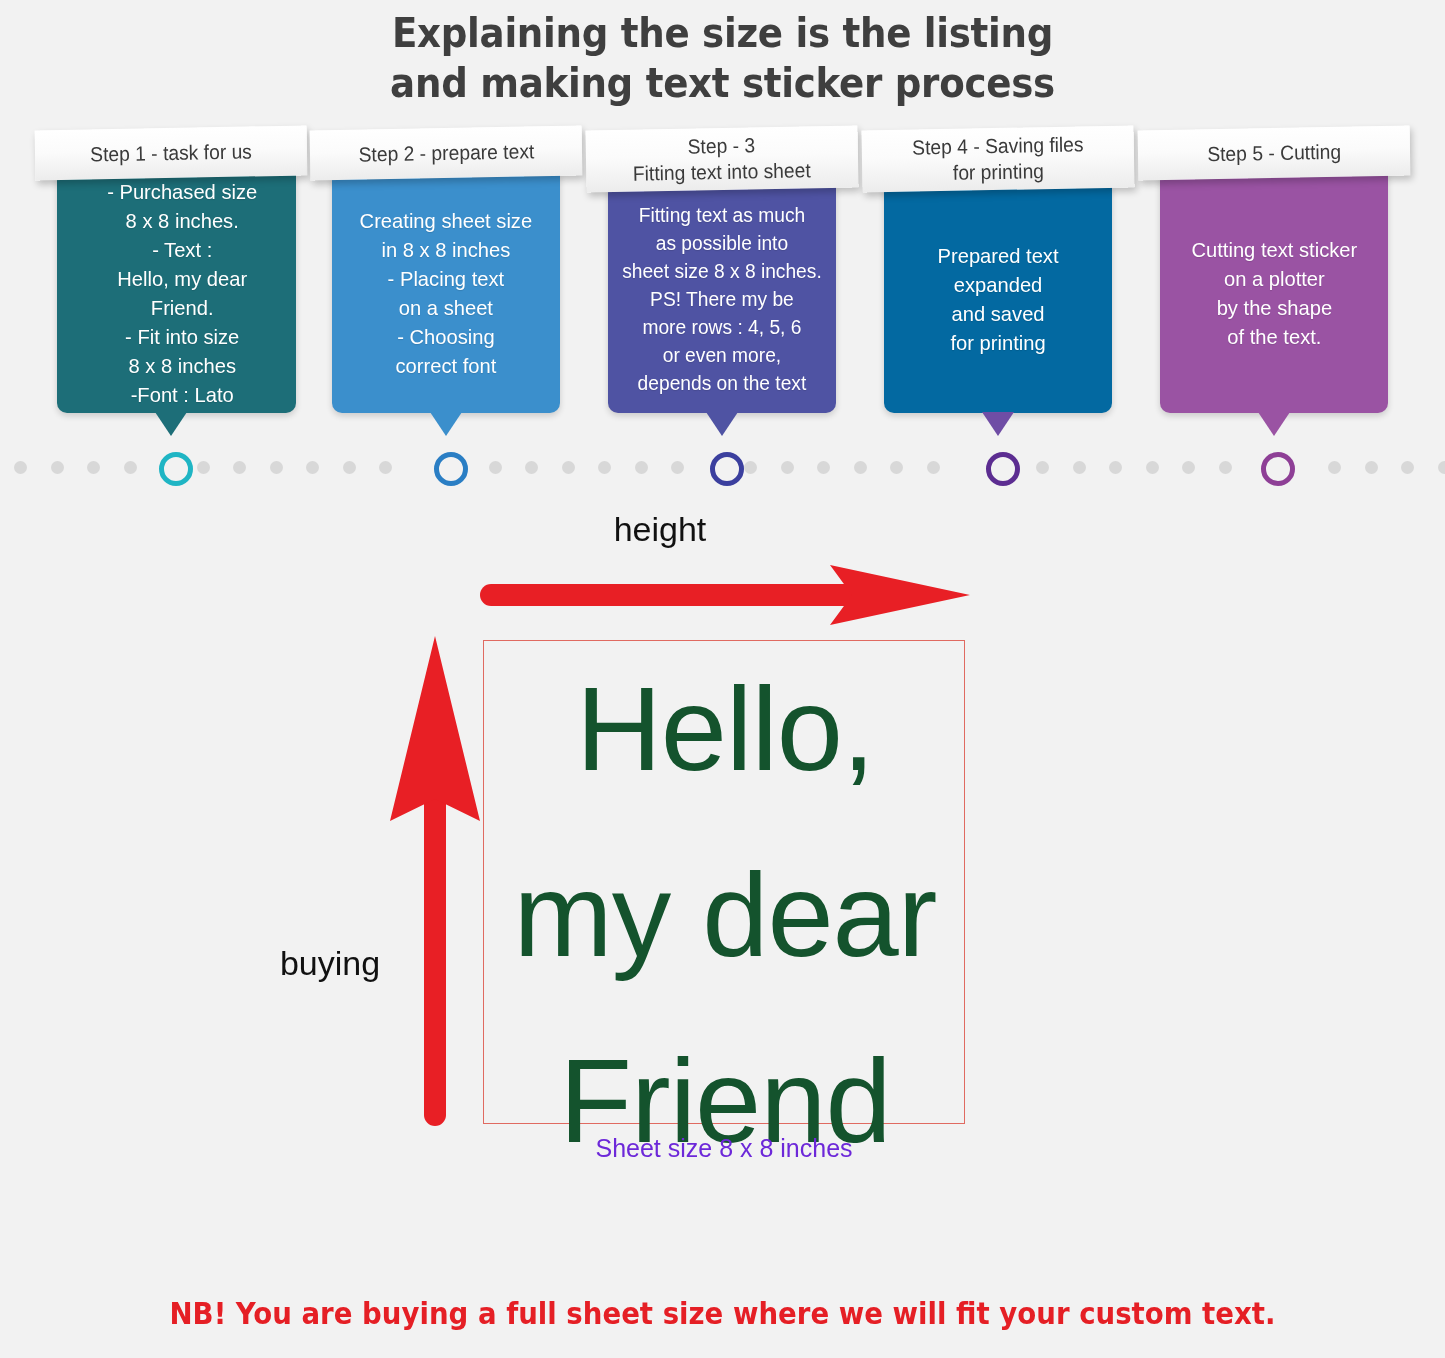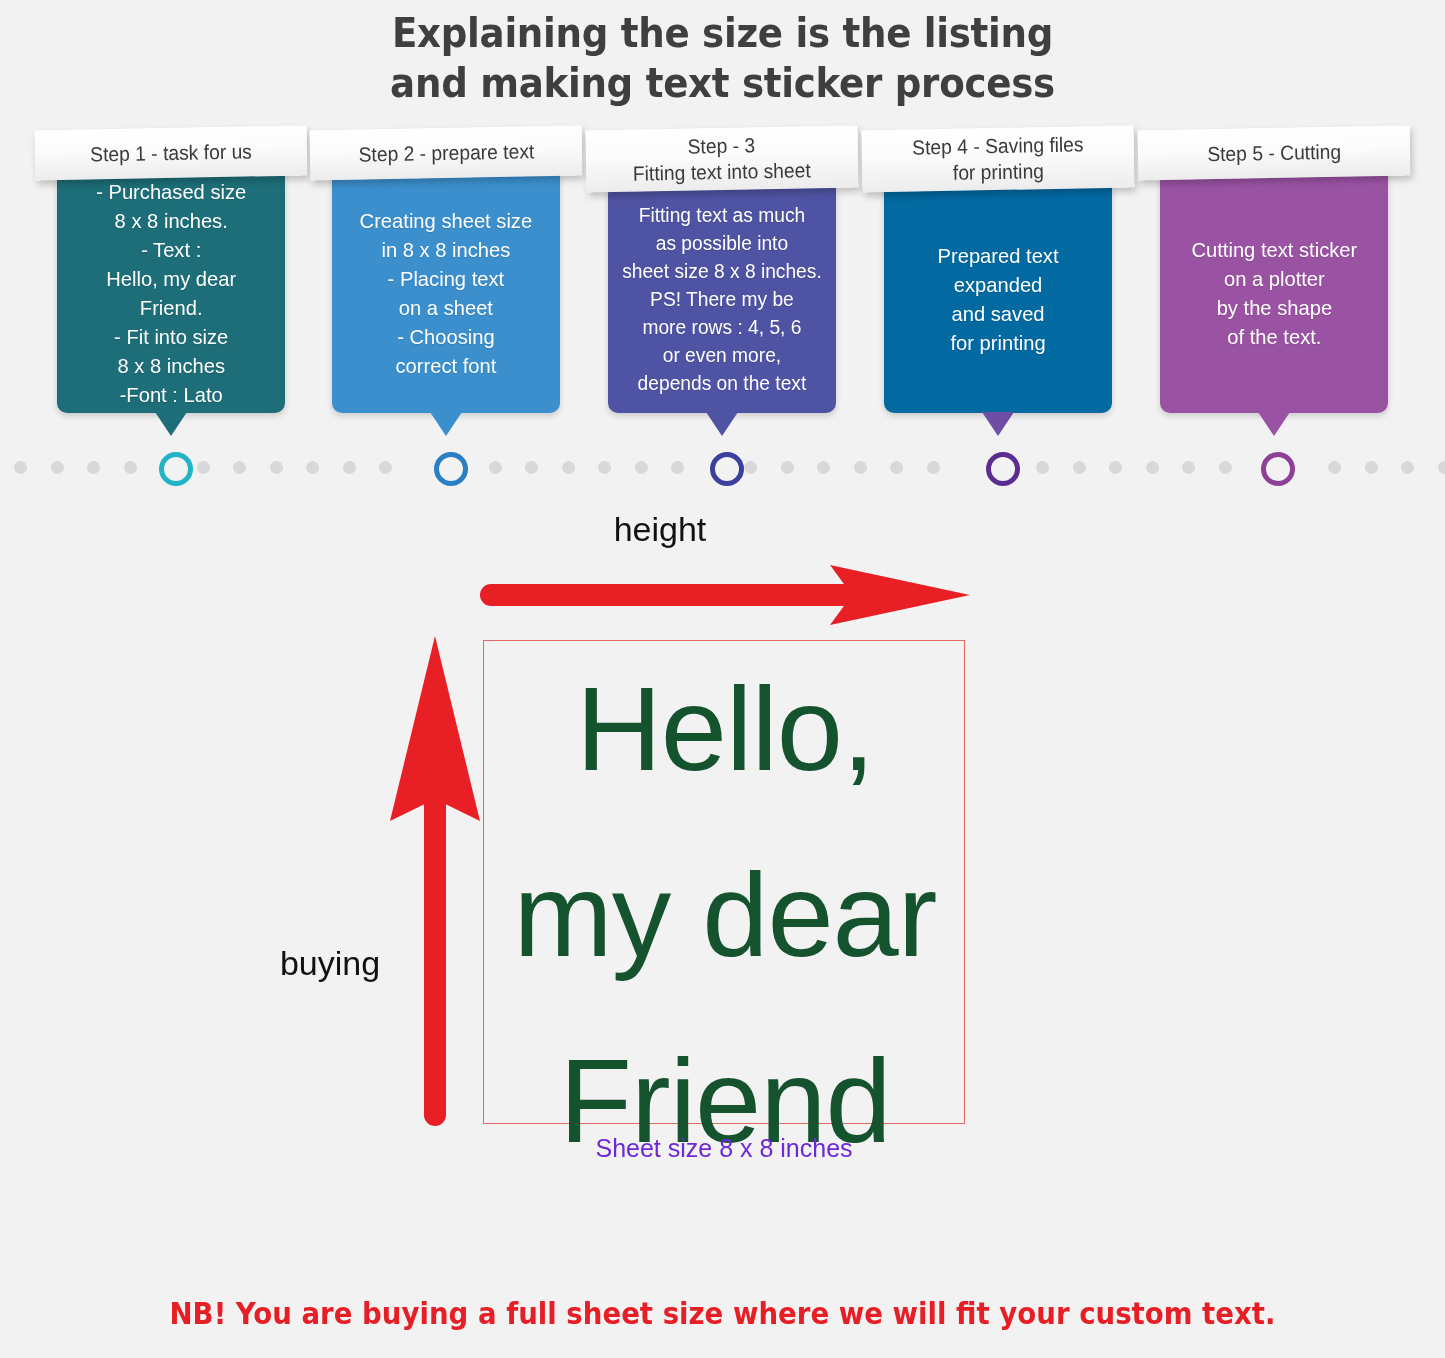--- a/index.html
+++ b/index.html
@@ -223,21 +223,21 @@
   <span class="tline">Explaining the size is the listing</span>
   <span class="tline">and making text sticker process</span>
 </div>
 
 <div id="steps-row">
 
   <div class="step" style="left:57px;">
     <div class="step-ribbon">
       <span class="step-ribbon-text">Step 1 - task for us</span>
     </div>
-    <div class="step-card" style="background:#1d6e78;">
+    <div class="step-card" style="background:#1d6e78;padding-left:11px;">
       <span class="card-text">- Purchased size
 8 x 8 inches.
 - Text :
 Hello, my dear
 Friend.
 - Fit into size
 8 x 8 inches
 -Font : Lato</span>
     </div>
     <div class="step-pointer" style="border-top:24px solid #1d6e78;"></div>

